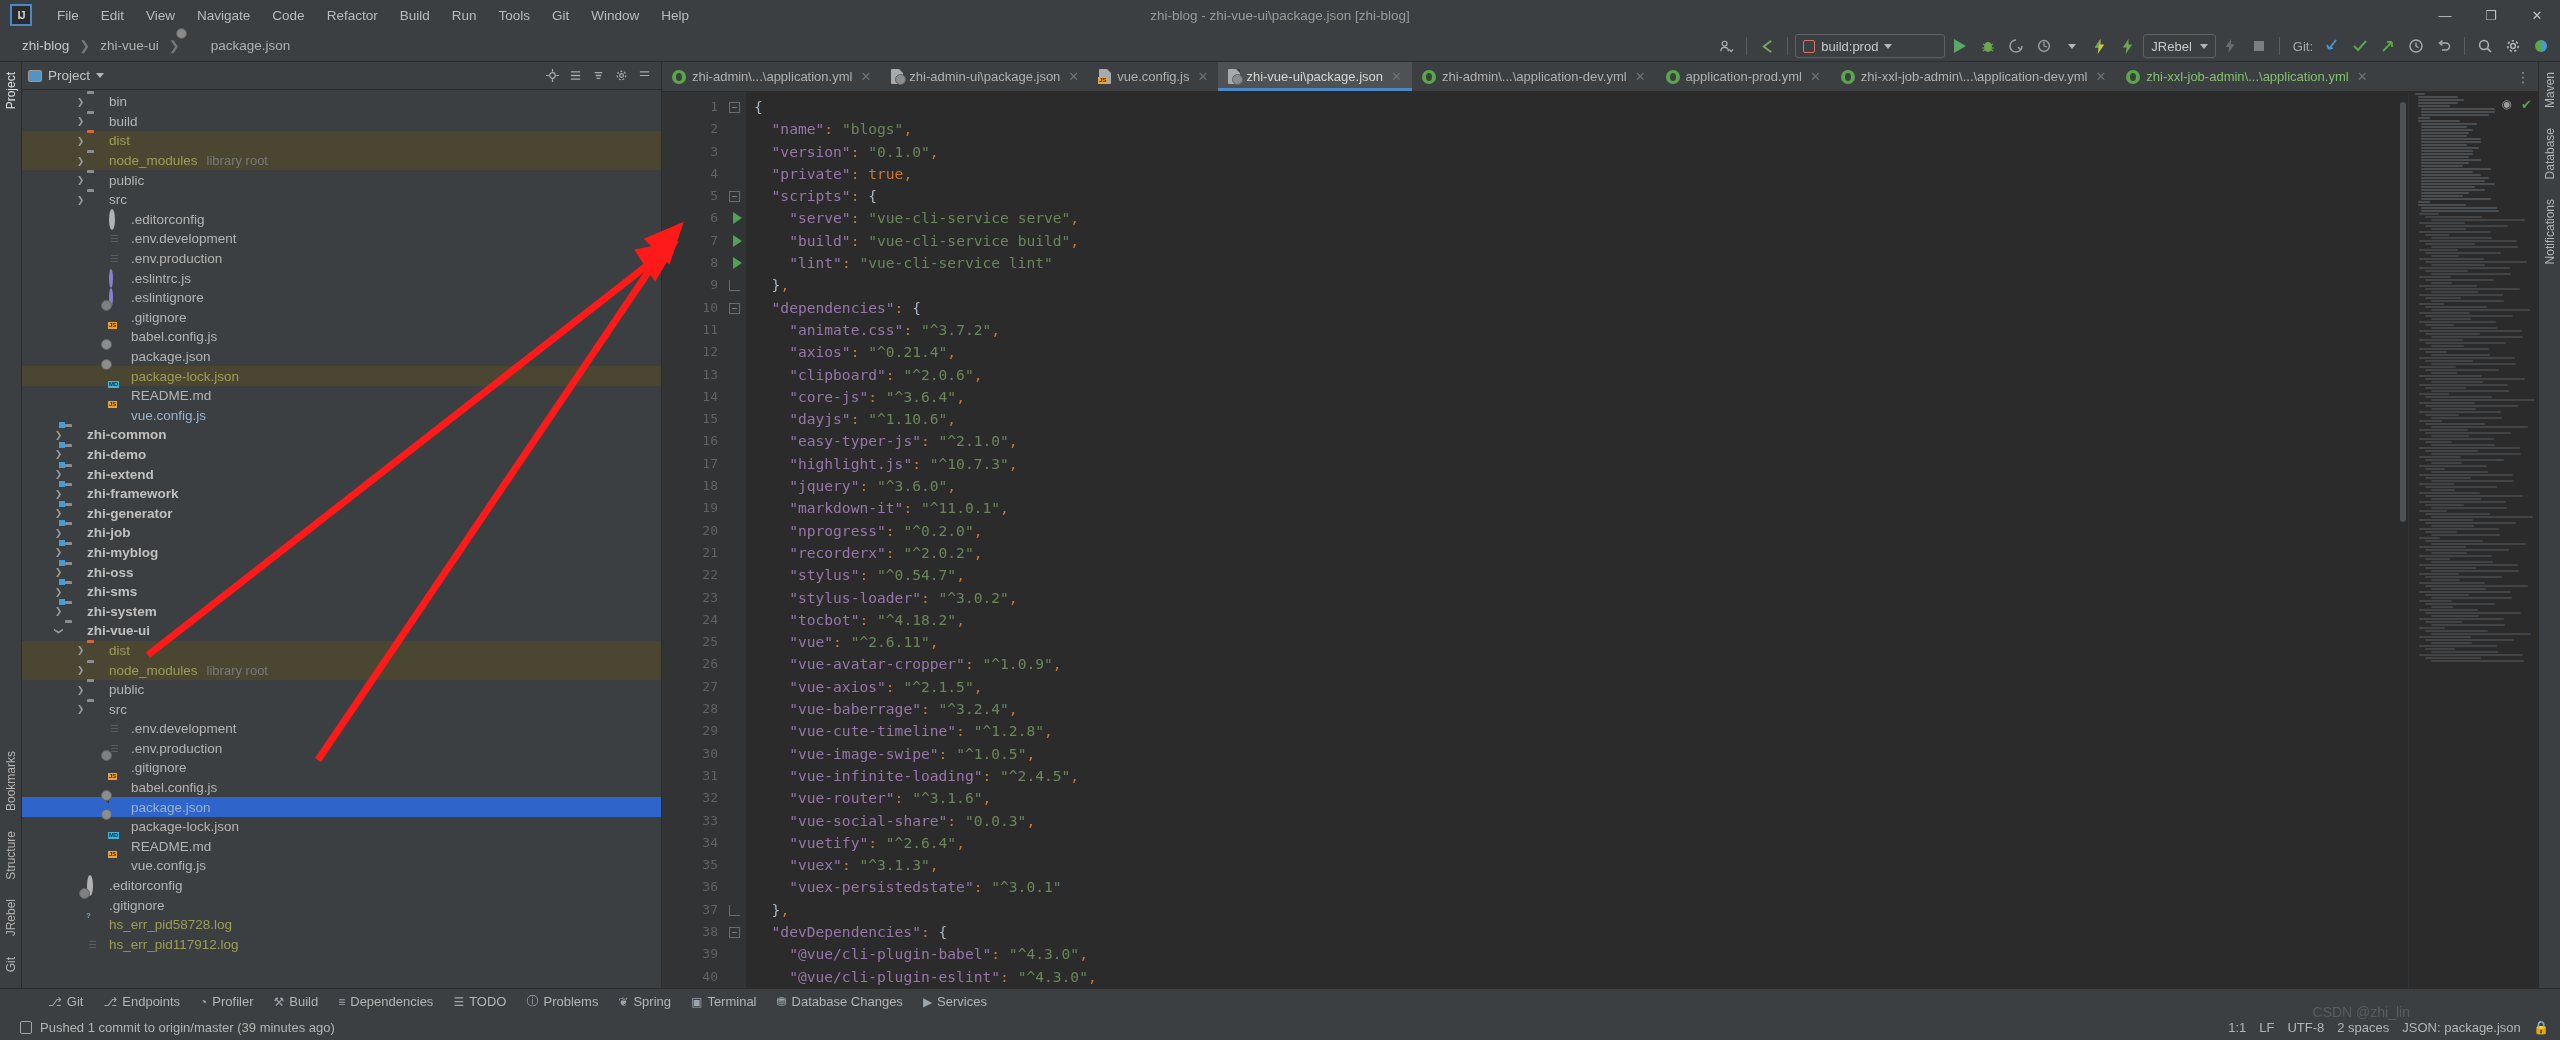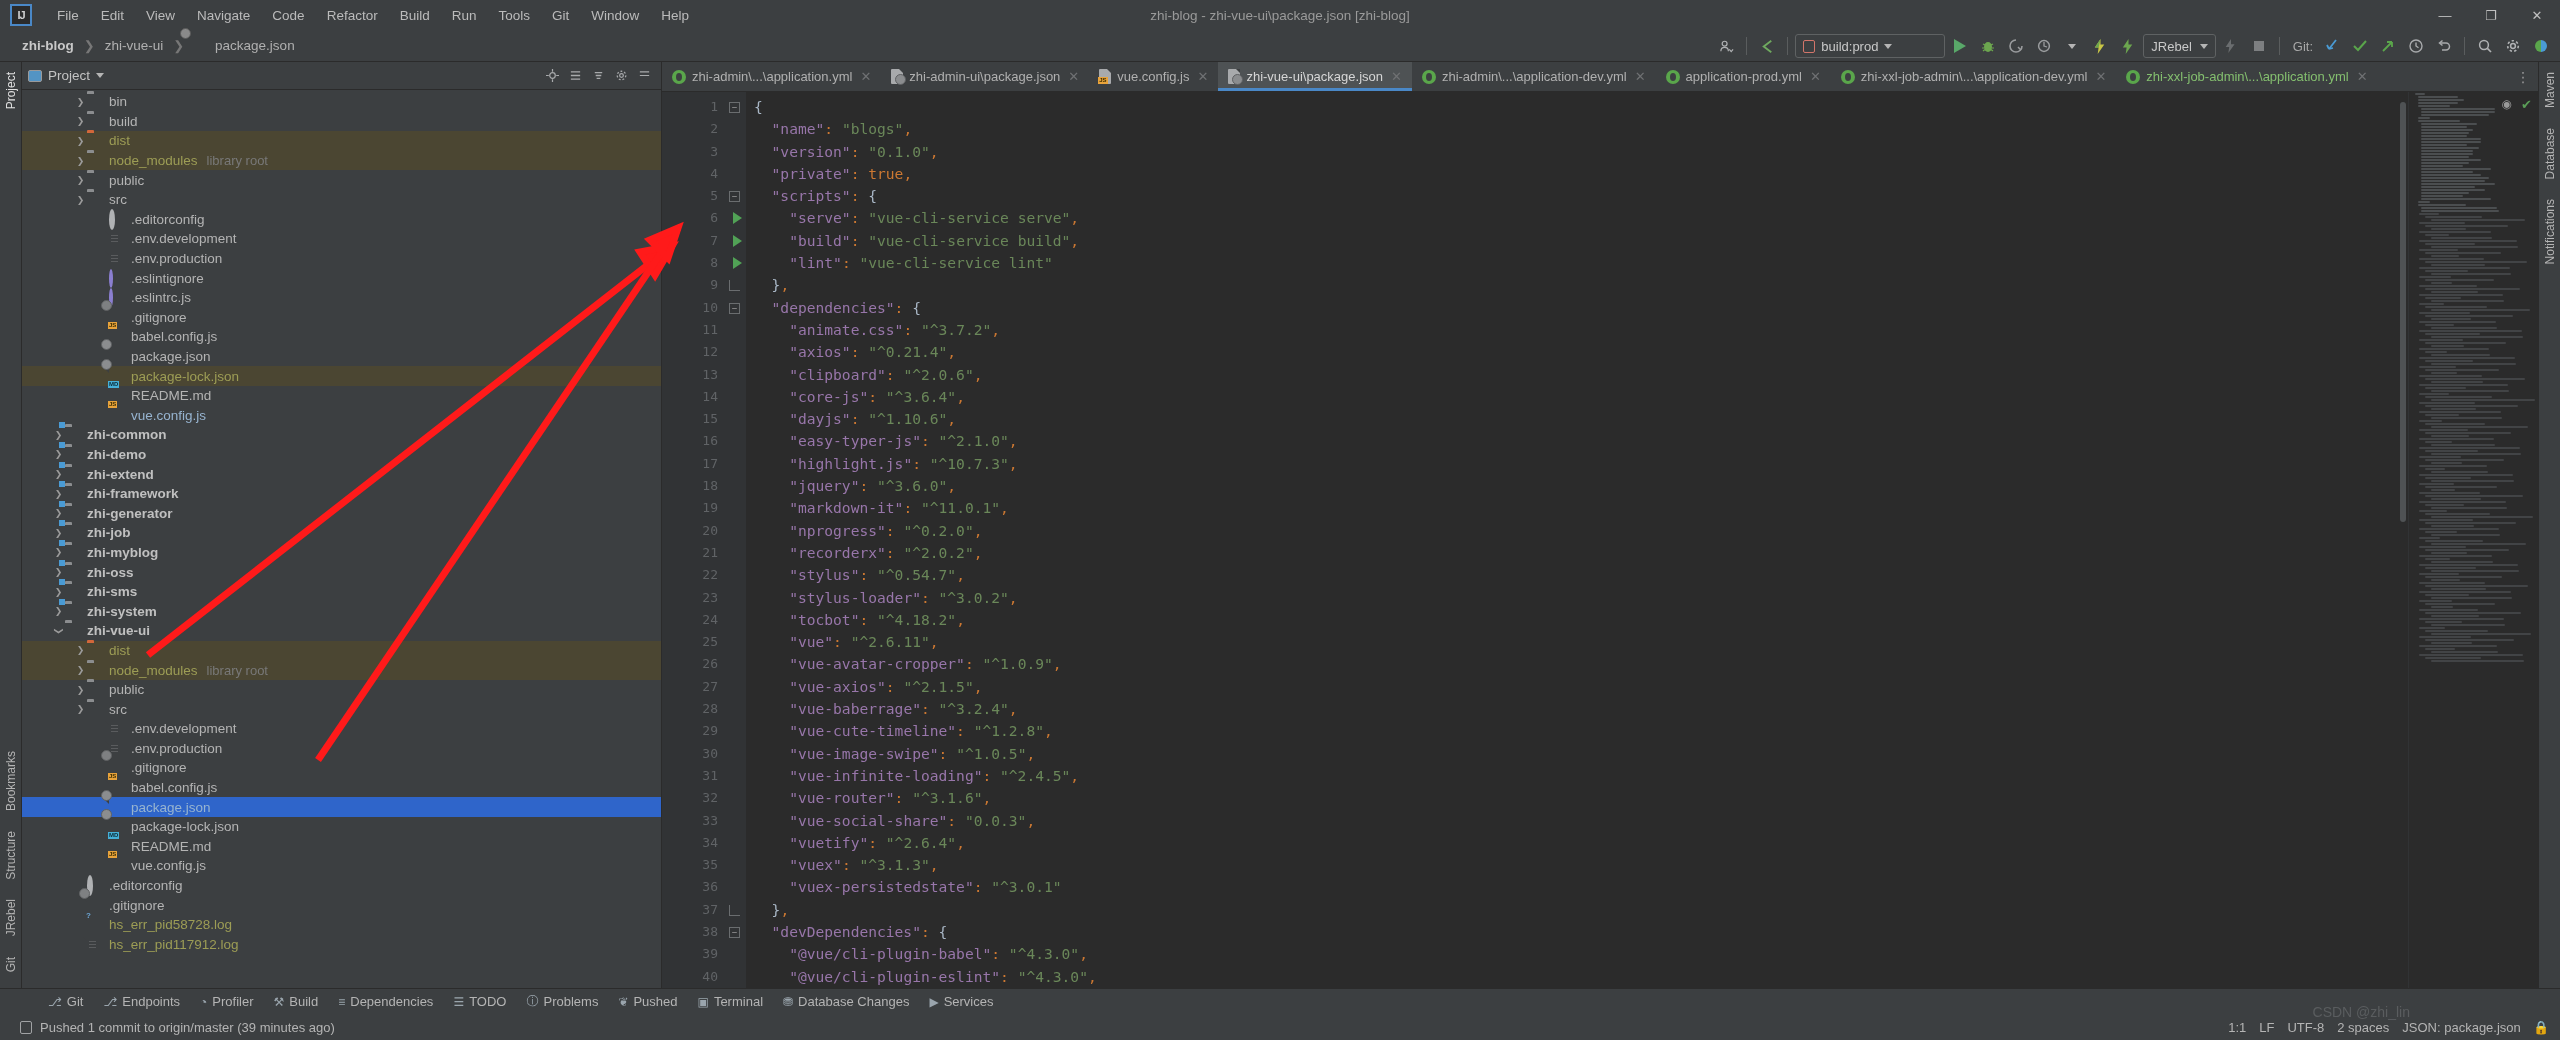--- a/index.html
+++ b/index.html
@@ -35,21 +35,21 @@
   .win-btn { width: 46px; height: 30px; display: flex; align-items: center; justify-content: center;
              font-size: 13px; color: #c0c0c0; }
 
   
   .navbar {
     height: 32px; background: #3c3f41; display: flex; align-items: center;
     border-bottom: 1px solid #2b2b2b; flex: none; position: relative;
   }
   .breadcrumb { display: flex; align-items: center; margin-left: 18px; font-size: 13.5px; gap: 3px; }
   .crumb { color: #b0b0b0; padding: 1px 4px; }
-  .crumb.bold { font-weight: bold; color: #c8c8c8; }
+  .crumb.bold { font-weight: normal; color: #c8c8c8; }
   .crumb-sep { color: #777; font-size: 13px; padding: 0 3px; }
   .crumb-ico { width: 14px; height: 15px; margin-right: 4px; position: relative; display:inline-block; }
   .jsonico { width:13px;height:15px;background:#a6a6a6;border-radius:1px; position:relative;}
   .jsonico::after{content:"";position:absolute;right:-1px;bottom:-1px;width:9px;height:9px;border-radius:50%;background:#8a8a8a;border:1px solid #5a5a5a;}
 
   .toolbar-right {
     position: absolute; right: 6px; top: 0; height: 32px;
     display: flex; align-items: center; gap: 2px;
   }
   .tb-ico { width: 26px; height: 24px; display: flex; align-items: center; justify-content: center;
@@ -473,26 +473,26 @@
             <span class="lbl">.env.development</span>
           </div>
           <div class="row">
             <span class="arrow" style="margin-left: 74px;"></span>
             <span class="ico"><span class="fileico txt"></span></span>
             <span class="lbl">.env.production</span>
           </div>
           <div class="row">
             <span class="arrow" style="margin-left: 74px;"></span>
             <span class="ico"><span class="circico"></span></span>
+            <span class="lbl">.eslintrc.js</span>
+          </div>
+          <div class="row">
+            <span class="arrow" style="margin-left: 74px;"></span>
+            <span class="ico"><span class="circico"></span></span>
             <span class="lbl">.eslintignore</span>
-          </div>
-          <div class="row">
-            <span class="arrow" style="margin-left: 74px;"></span>
-            <span class="ico"><span class="circico"></span></span>
-            <span class="lbl">.eslintrc.js</span>
           </div>
           <div class="row">
             <span class="arrow" style="margin-left: 74px;"></span>
             <span class="ico"><span class="fileico git"></span></span>
             <span class="lbl">.gitignore</span>
           </div>
           <div class="row">
             <span class="arrow" style="margin-left: 74px;"></span>
             <span class="ico"><span class="fileico js"></span></span>
             <span class="lbl">babel.config.js</span>
@@ -993,21 +993,21 @@
       <div class="bb">
         <span style="font-size: 12px; color: rgb(154, 165, 173);">☰</span>
         <span>TODO</span>
       </div>
       <div class="bb">
         <span style="font-size: 12px; color: rgb(154, 165, 173);">ⓘ</span>
         <span>Problems</span>
       </div>
       <div class="bb">
         <span style="font-size: 12px; color: rgb(154, 165, 173);">❦</span>
-        <span>Pushed</span>
+        <span>Spring</span>
       </div>
       <div class="bb">
         <span style="font-size: 12px; color: rgb(154, 165, 173);">▣</span>
         <span>Terminal</span>
       </div>
       <div class="bb">
         <span style="font-size: 12px; color: rgb(154, 165, 173);">⛃</span>
         <span>Database Changes</span>
       </div>
       <div class="bb">

